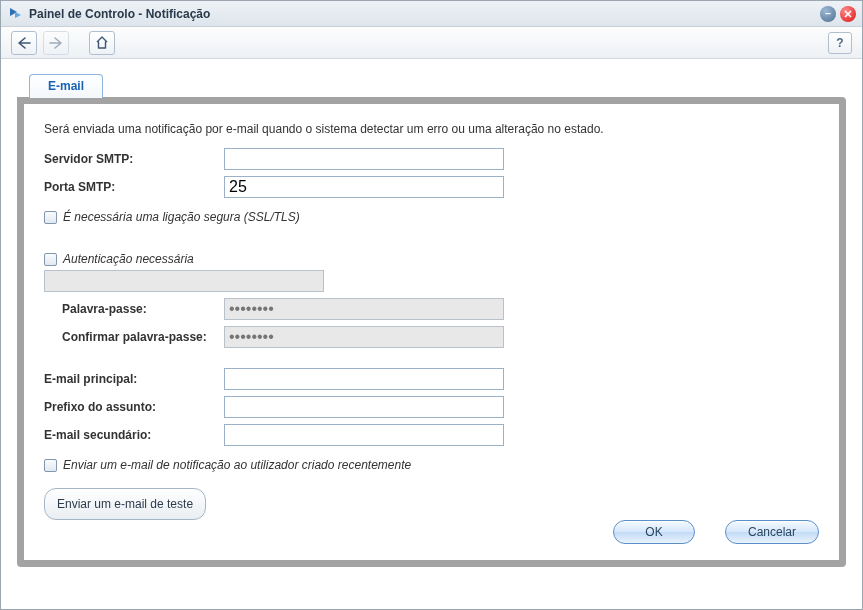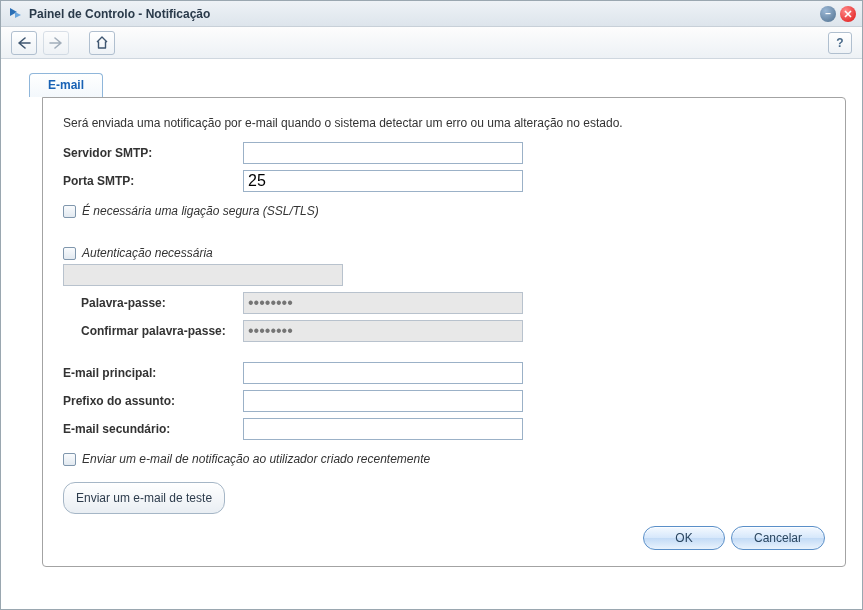--- a/index.html
+++ b/index.html
@@ -79,47 +79,46 @@
   }
 
   .content {
     flex: 1;
     padding: 14px 16px 20px 16px;
     position: relative;
   }
 
   .tabstrip {
     display: flex;
-    align-items: flex-start;
+    align-items: center;
     height: 24px;
     position: relative;
     z-index: 2;
     padding-left: 12px;
   }
   .tab {
     padding: 4px 18px 5px 18px;
     border: 1px solid #8fb6da;
     border-bottom: none;
     border-radius: 4px 4px 0 0;
     background: linear-gradient(to bottom, #ffffff, #f3f8fc);
     color: #1862b5;
     font-weight: bold;
     font-size: 12px;
     cursor: pointer;
     margin-bottom: -1px;
   }
 
   .panel {
-    border: 1px solid #a3a3a3;
+    border: 7px solid #a3a3a3;
     border-radius: 0 4px 4px 4px;
     background: #fff;
     padding: 18px 20px 18px 20px;
     min-height: 470px;
     position: relative;
-    margin-left: 25px;
   }
 
   .desc {
     margin: 0 0 12px 0;
     color: #333;
   }
 
   .row {
     display: flex;
     align-items: center;
@@ -166,21 +165,21 @@
     color: #2d3c4c;
     cursor: pointer;
     margin-top: 12px;
   }
 
   .footer-btns {
     position: absolute;
     right: 20px;
     bottom: 16px;
     display: flex;
-    gap: 6px;
+    gap: 30px;
   }
   .pill-btn {
     min-width: 82px;
     text-align: center;
     padding: 4px 22px;
     border: 1px solid #5a8fc8;
     border-radius: 12px;
     background: linear-gradient(to bottom, #f4f9ff 0%, #d7e8fb 48%, #c3dbf6 52%, #e9f3fd 100%);
     color: #2a4660;
     cursor: pointer;

